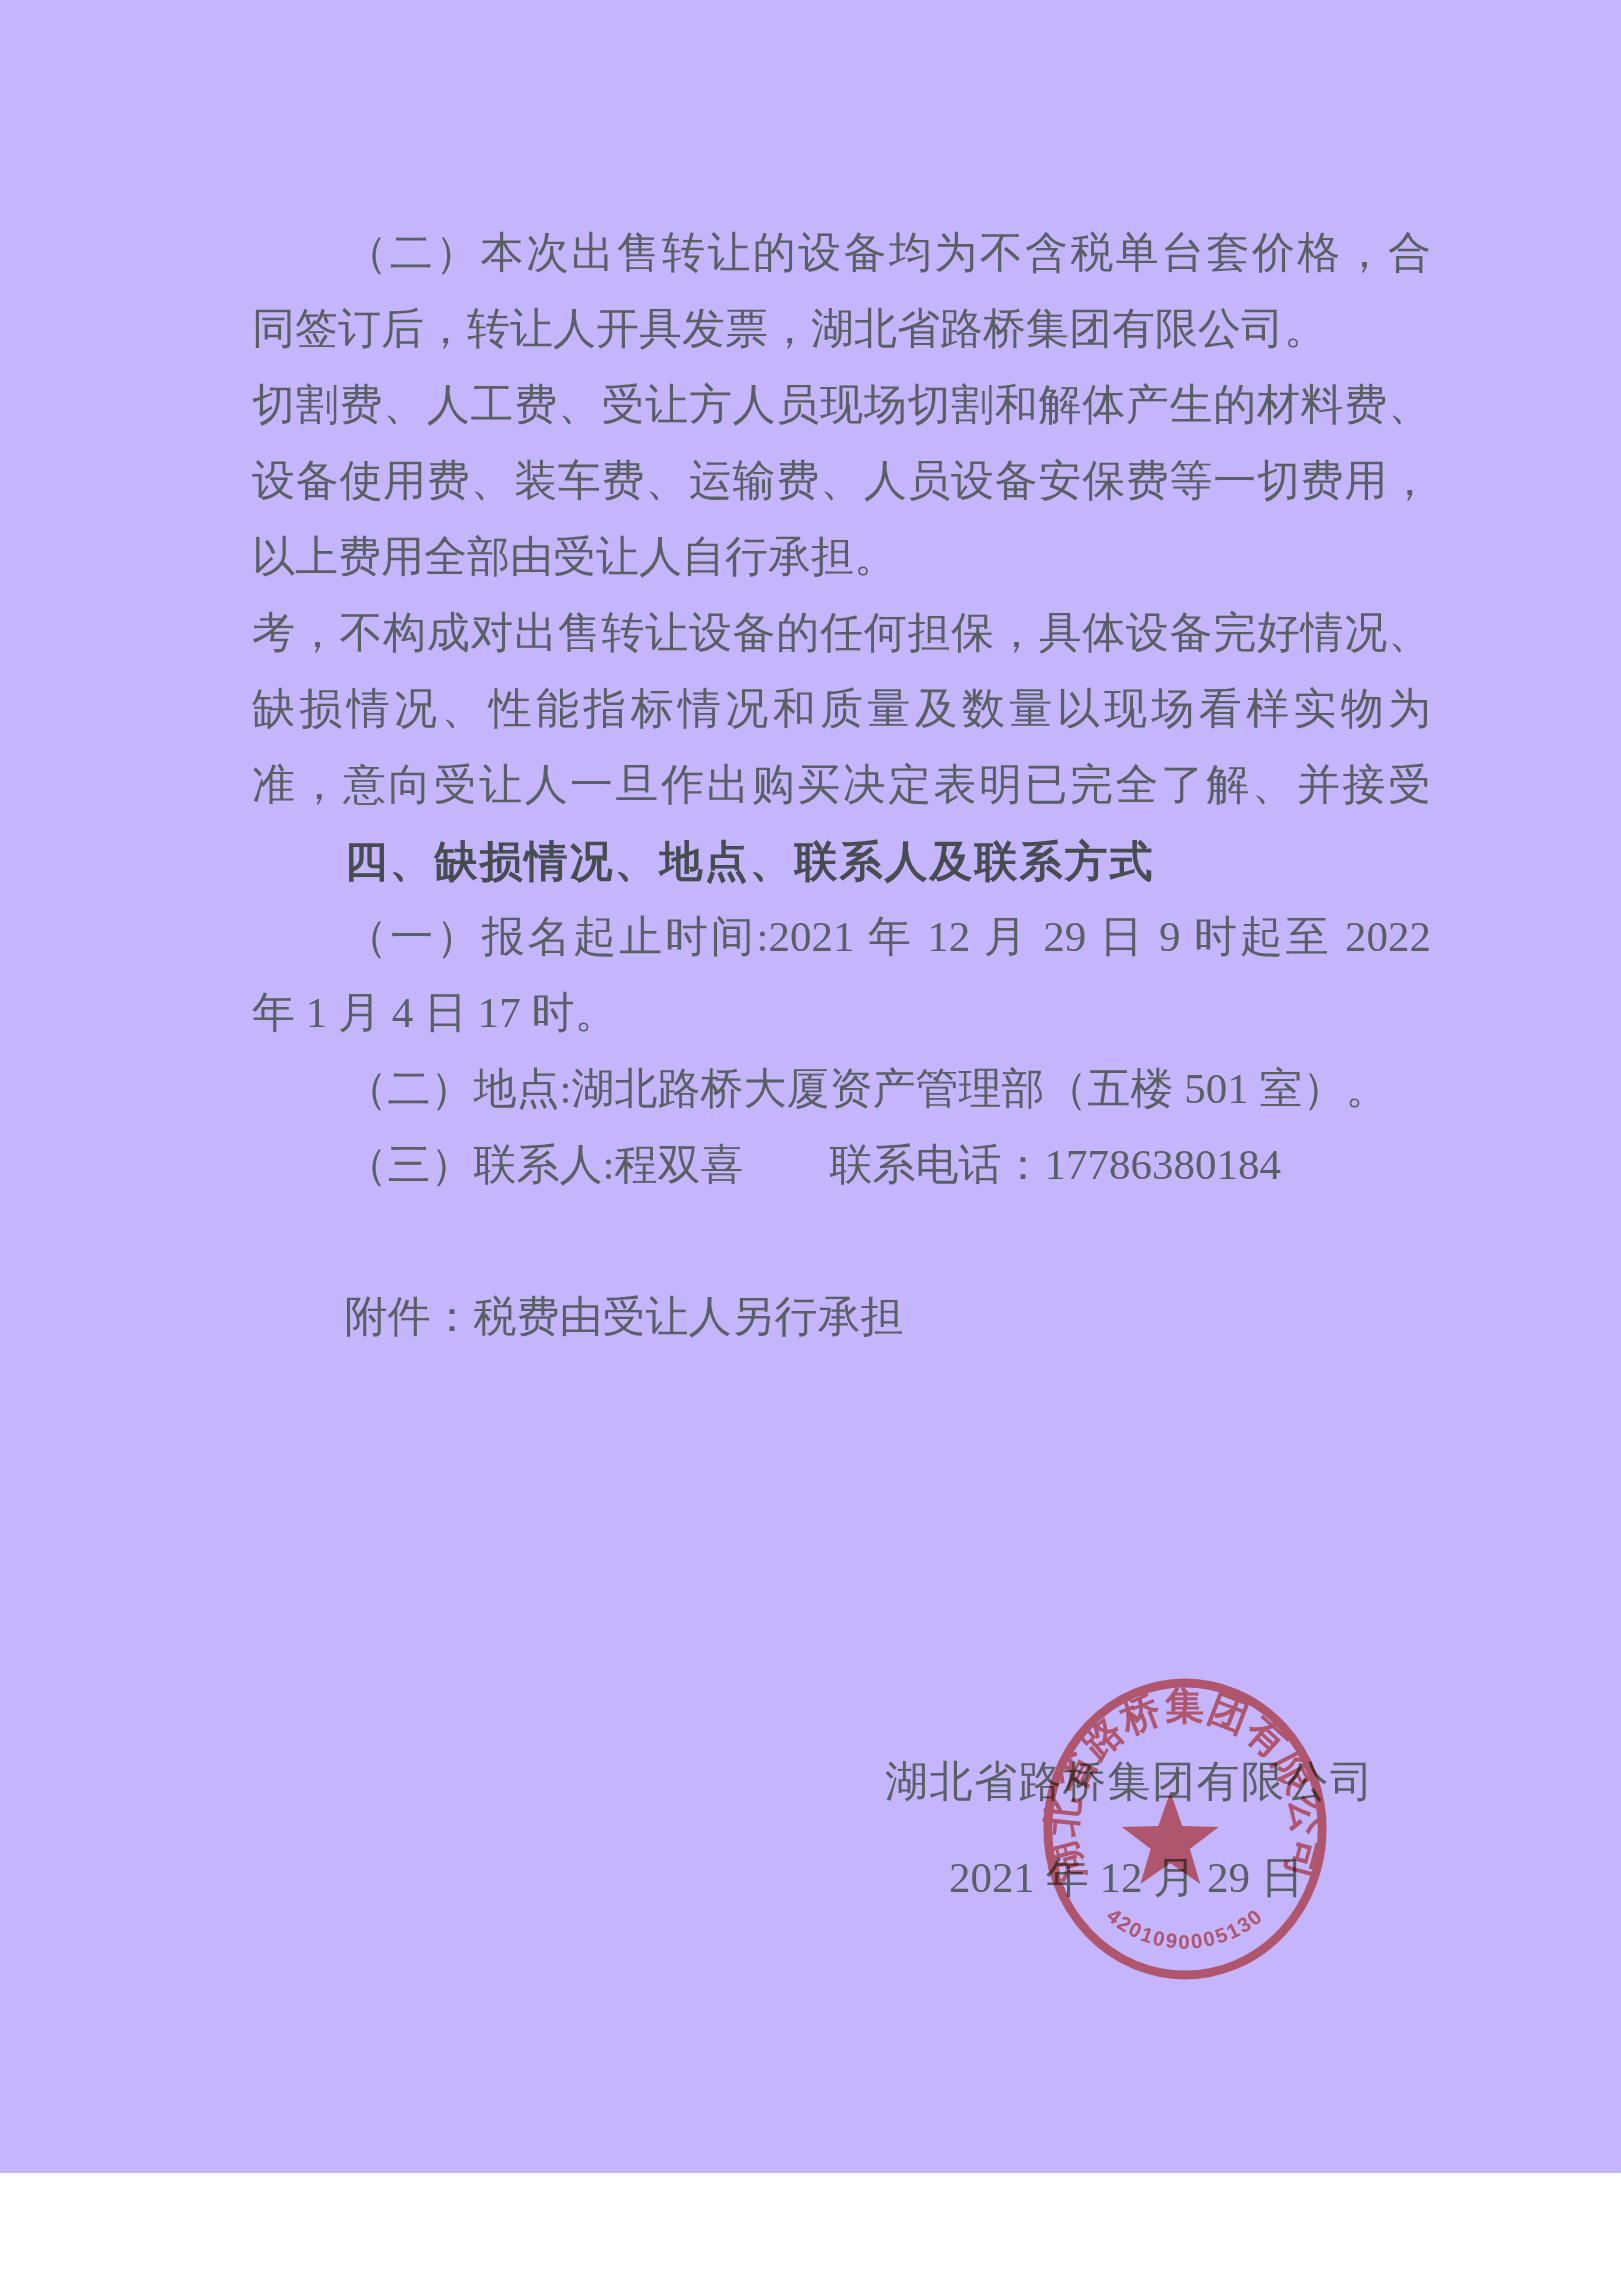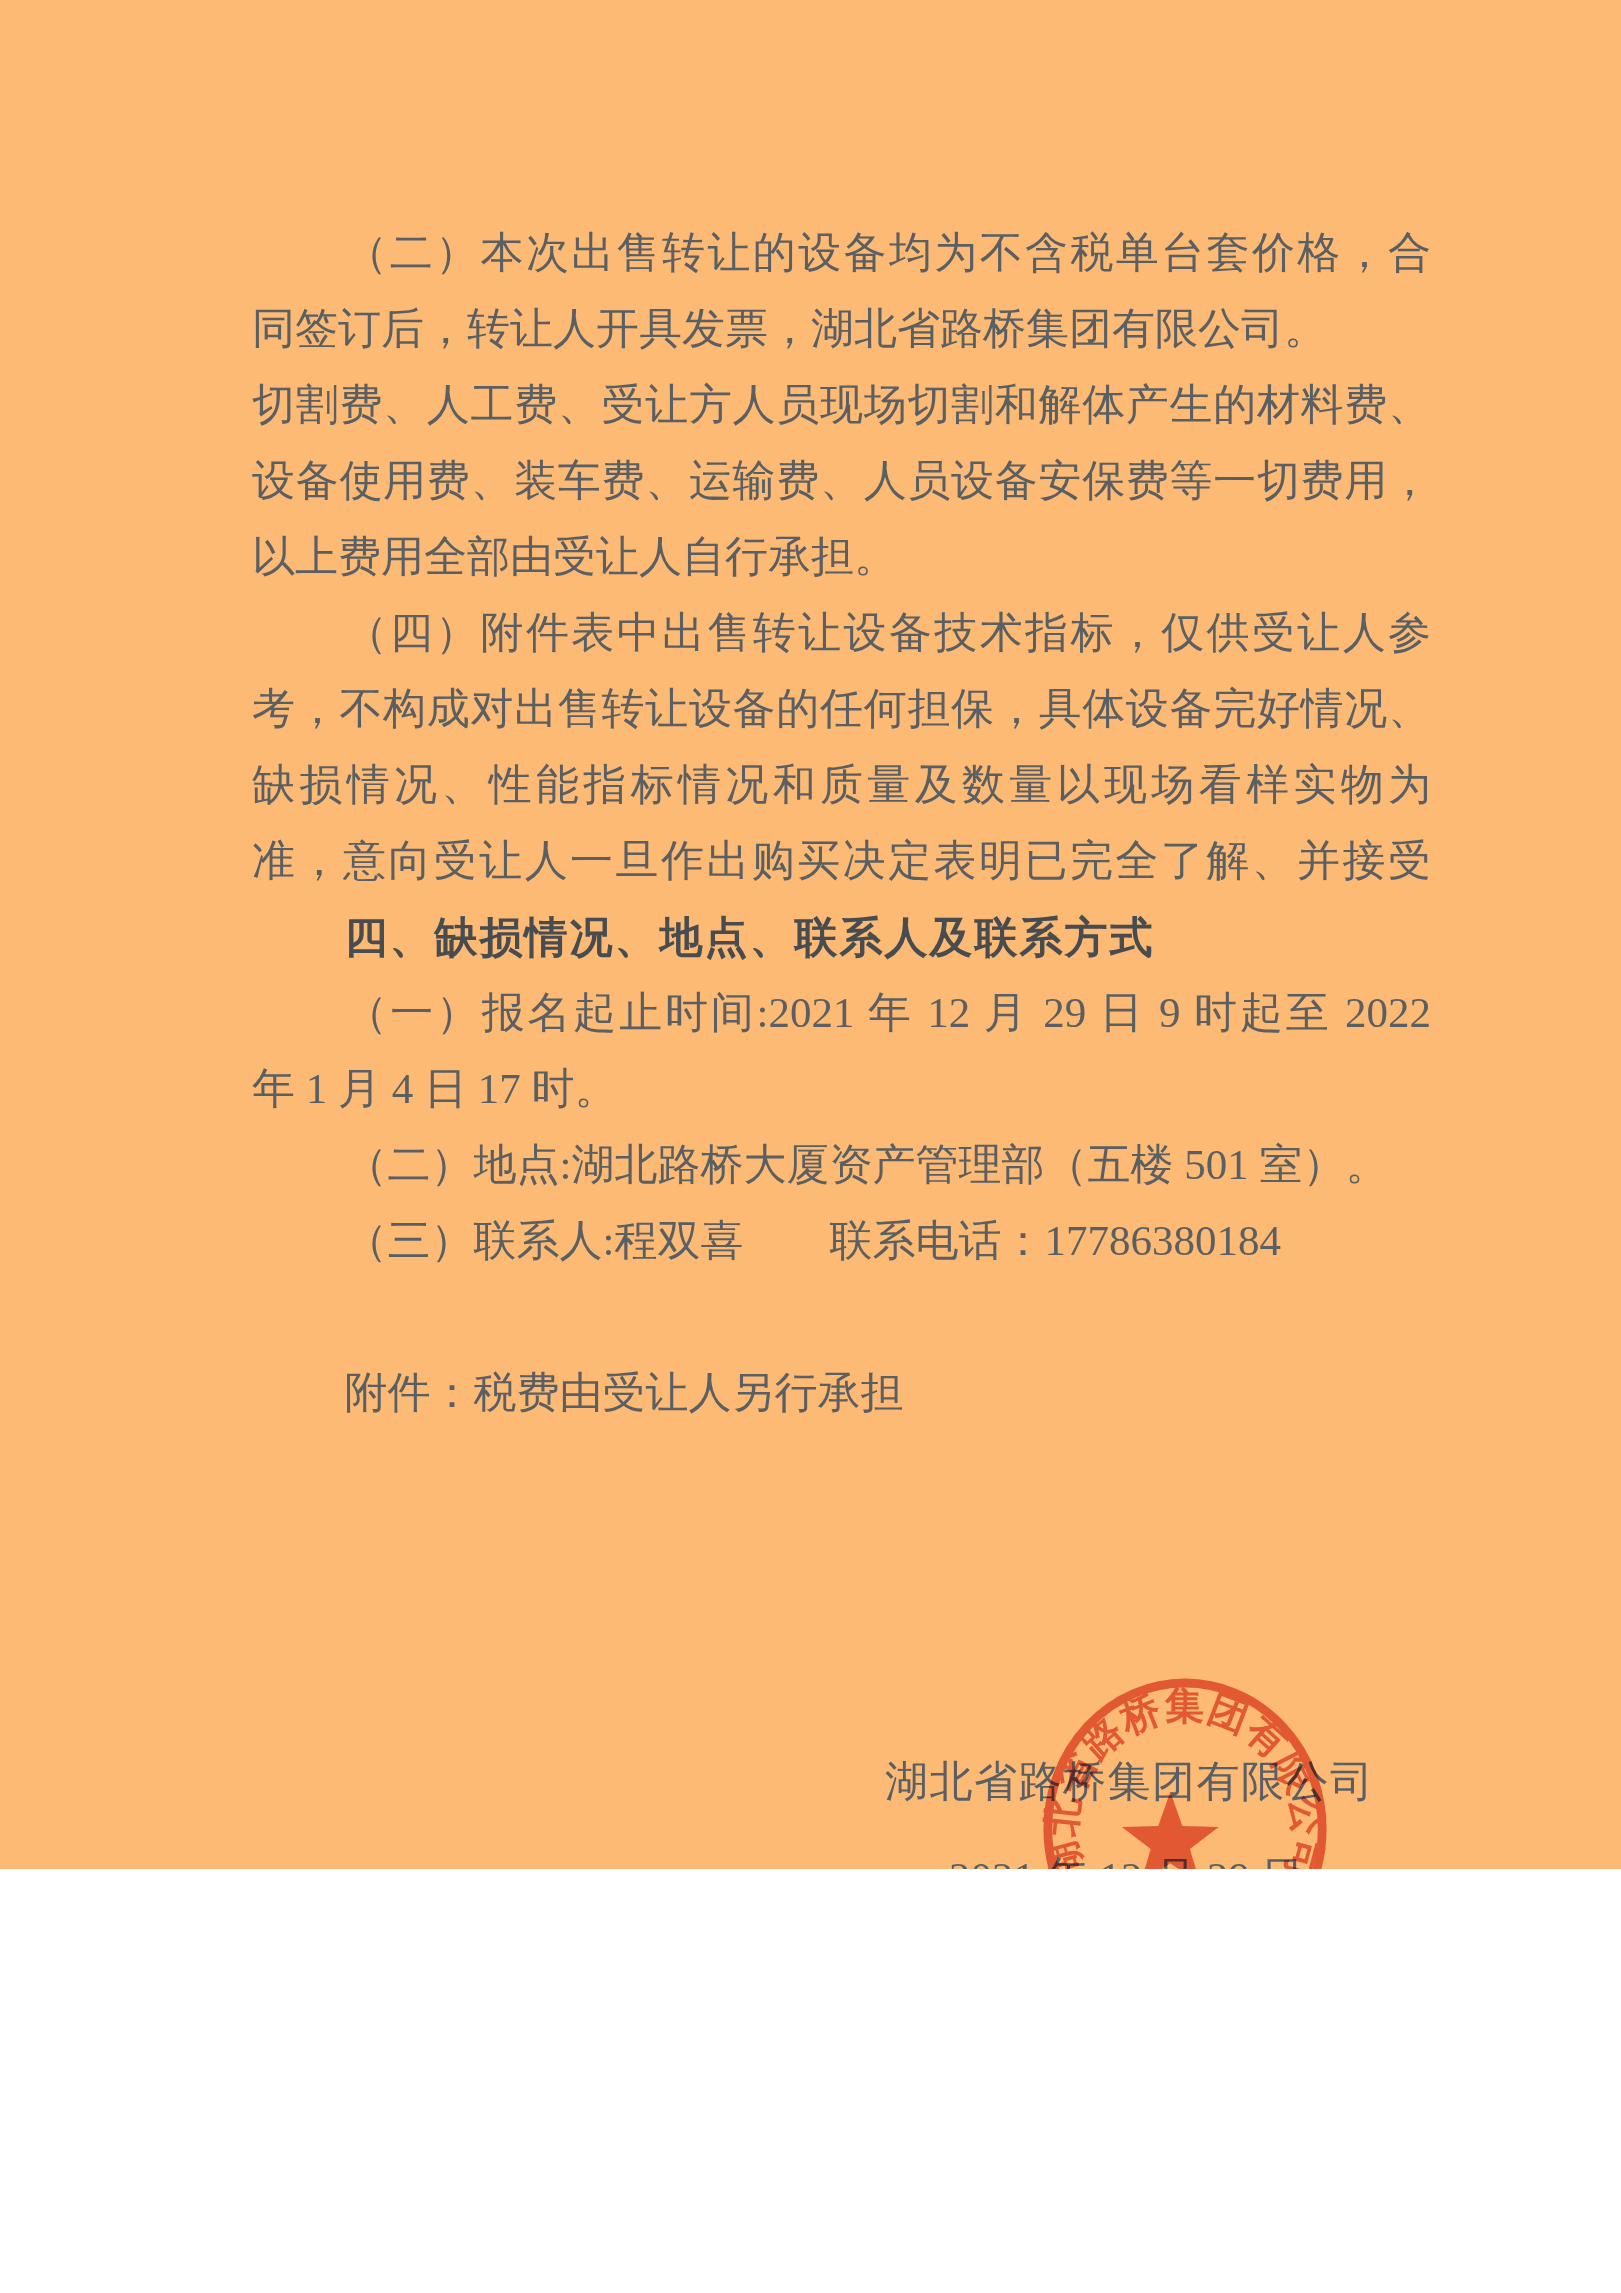--- a/index.html
+++ b/index.html
@@ -3,22 +3,22 @@
 <meta charset="utf-8">
 <style>
   html, body {
     margin: 0;
     padding: 0;
     background: #ffffff;
   }
   .page {
     position: relative;
     width: 1621px;
-    height: 1869px;
-    background: #fdba74;
+    height: 2173px;
+    background: #c4b5fd;
     overflow: hidden;
     font-family: "Liberation Serif", "DejaVu Serif", serif;
   }
   
   .doc-text {
     position: absolute;
     left: 252px;
     top: 215px;
     width: 1179px;
     font-size: 43px;
@@ -92,21 +92,20 @@
 <body>
 
 <div class="page">
 
   <div id="document-body" class="doc-text">
       <div class="line indent fill">（二）本次出售转让的设备均为不含税单台套价格，合</div>
       <div class="line">同签订后，转让人开具发票，湖北省路桥集团有限公司。</div>
       <div class="line fill">切割费、人工费、受让方人员现场切割和解体产生的材料费、</div>
       <div class="line fill">设备使用费、装车费、运输费、人员设备安保费等一切费用，</div>
       <div class="line">以上费用全部由受让人自行承担。</div>
-      <div class="line indent fill">（四）附件表中出售转让设备技术指标，仅供受让人参</div>
       <div class="line fill">考，不构成对出售转让设备的任何担保，具体设备完好情况、</div>
       <div class="line fill">缺损情况、性能指标情况和质量及数量以现场看样实物为</div>
       <div class="line fill">准，意向受让人一旦作出购买决定表明已完全了解、并接受</div>
       <div class="line indent heading">四、缺损情况、地点、联系人及联系方式</div>
       <div class="line indent fill">（一）报名起止时间:2021 年 12 月 29 日 9 时起至 2022</div>
       <div class="line">年 1 月 4 日 17 时。</div>
       <div class="line indent">（二）地点:湖北路桥大厦资产管理部（五楼 501 室）。</div>
       <div class="line indent">（三）联系人:程双喜　　联系电话：17786380184</div>
       <div class="line blank">&nbsp;</div>
       <div class="line indent">附件：税费由受让人另行承担</div>

